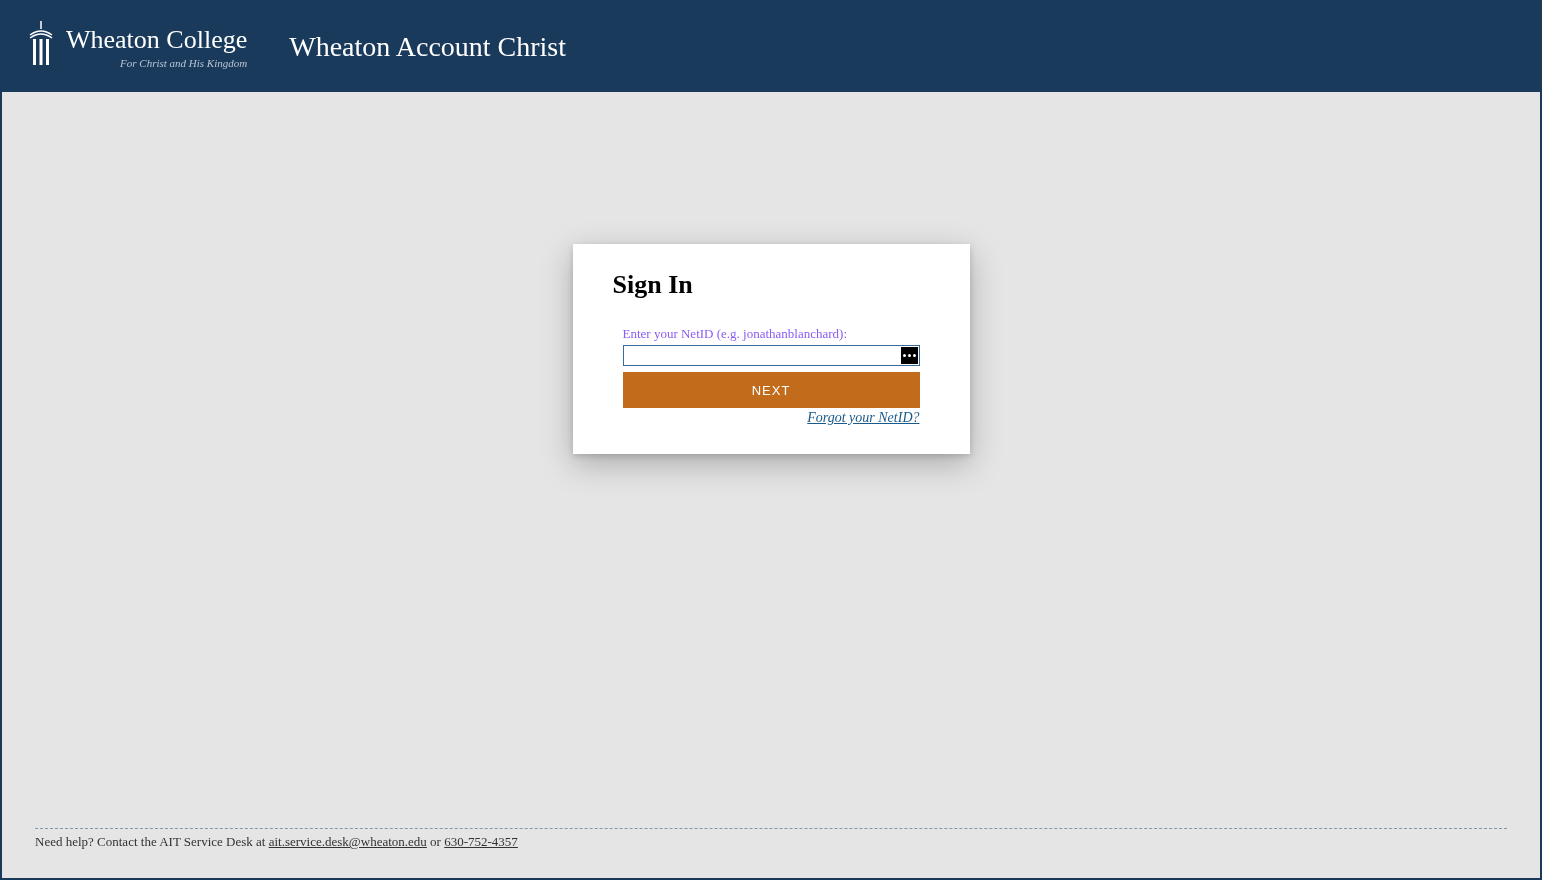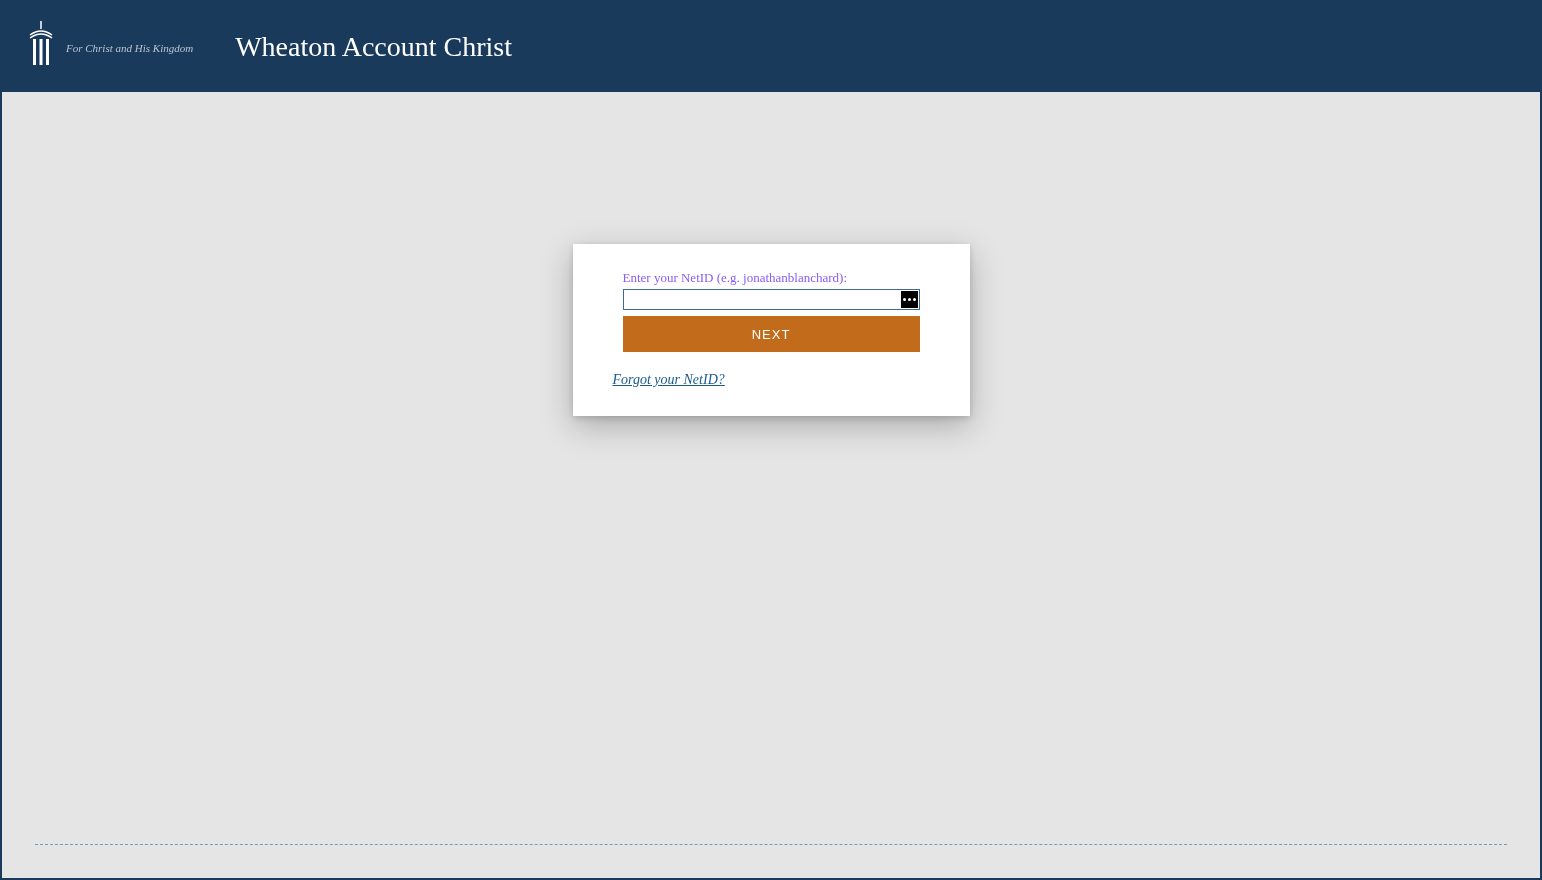--- a/index.html
+++ b/index.html
@@ -126,21 +126,22 @@
       height: 36px;
       background: #c26b1a;
       border: none;
       color: #fff;
       font-size: 13px;
       letter-spacing: 1px;
       cursor: pointer;
       font-family: Arial, sans-serif;
     }
     .forgot-link {
-      margin-top: 18px;
+      text-align: right;
+      margin-top: 0;
       padding-right: 10px;
     }
     .forgot-link a {
       color: #1a5a8a;
       font-style: italic;
       font-size: 14px;
       text-decoration: underline;
     }
     .footer {
       position: absolute;
@@ -171,42 +172,47 @@
         <svg width="30" height="48" viewBox="0 0 30 48" fill="none">
           <line x1="15" y1="0" x2="15" y2="8" stroke="#fff" stroke-width="1.5"></line>
           <path d="M4 14 Q15 6 26 14" stroke="#fff" stroke-width="1.5" fill="none"></path>
           <path d="M4 17 Q15 9 26 17" stroke="#fff" stroke-width="1.5" fill="none"></path>
           <rect x="7" y="18" width="3" height="26" fill="#fff"></rect>
           <rect x="13.5" y="18" width="3" height="26" fill="#fff"></rect>
           <rect x="20" y="18" width="3" height="26" fill="#fff"></rect>
         </svg>
       </span>
       <div class="logo-text-wrap">
+        <span class="logo-text">Wheaton College</span>
         <span class="logo-tagline">For Christ and His Kingdom</span>
       </div>
     </div>
     <div class="app-title">Wheaton Account Christ</div>
   </div>
 
   <div class="main-content">
     <div class="signin-card">
+      <h1 class="signin-title">Sign In</h1>
       <label class="form-label">Enter your NetID (e.g. jonathanblanchard):</label>
       <div class="input-wrap">
         <input type="text" class="netid-input" autofocus="" value="" style="">
         <span class="input-icon">
           <span class="input-icon-dots">
               <span></span>
               <span></span>
               <span></span>
             </span>
         </span>
       </div>
       <button class="next-button">NEXT</button>
       <div class="forgot-link">
         <a href="#">Forgot your NetID?</a>
       </div>
     </div>
   </div>
 
   <div class="footer">
     <div class="footer-divider"></div>
+    <div class="footer-text">
+      <span>Need help? Contact the AIT Service Desk at </span><a href="#">ait.service.desk@wheaton.edu</a><span> or </span><a href="#">630-752-4357</a>
+    </div>
   </div>
 </div>
 
 </body></html>

